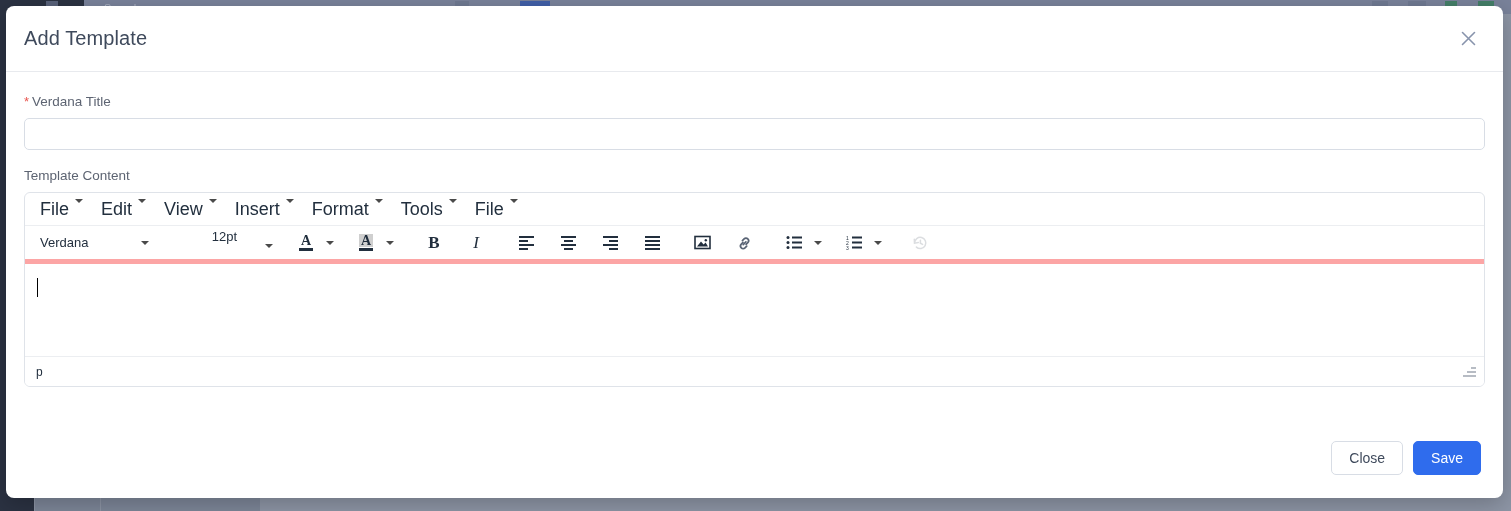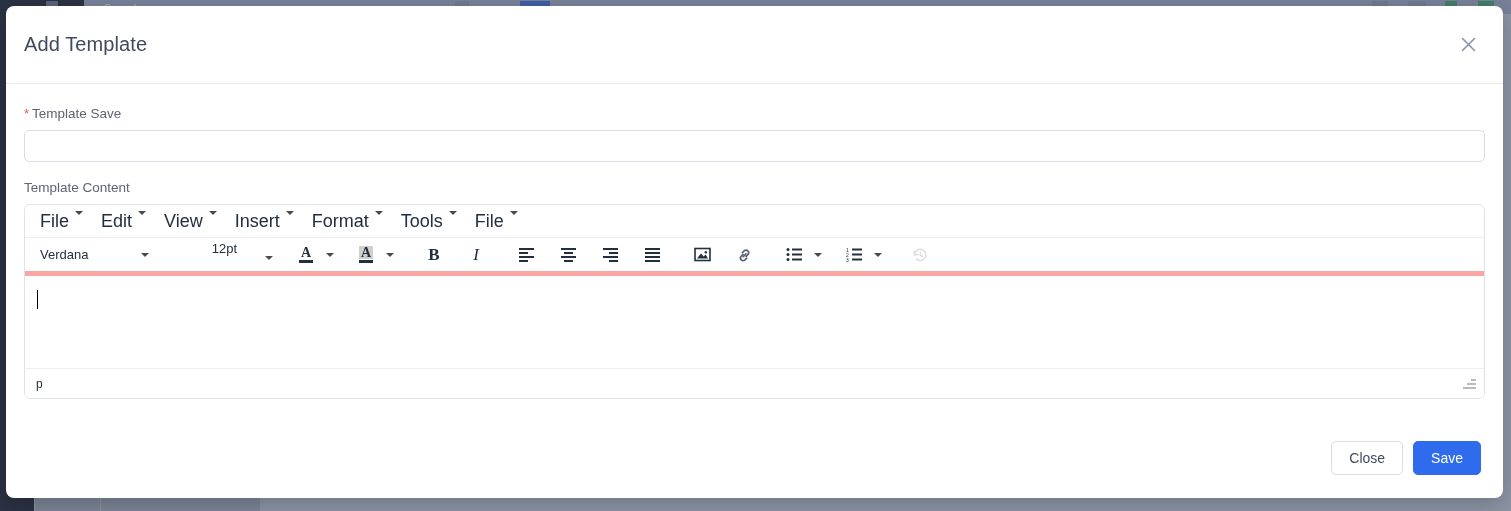--- a/index.html
+++ b/index.html
@@ -57,21 +57,21 @@
     left: 6px; top: 6px;
     width: 1497px; height: 492px;
     background: #ffffff;
     border-radius: 8px;
     box-shadow: 0 6px 22px rgba(0,0,0,.22);
     display: flex; flex-direction: column;
     overflow: hidden;
   }
 
   #modal-header {
-    height: 78px;
+    height: 66px;
     border-bottom: 1px solid #e8eaee;
     display: flex; align-items: center;
     padding: 0 22px 0 18px;
     flex: 0 0 auto;
   }
   #modal-title {
     font-size: 20px;
     color: #3f4a5c;
     letter-spacing: .1px;
   }
@@ -295,21 +295,21 @@
     <div id="close-btn">
       <svg width="17" height="17" viewBox="0 0 17 17" aria-hidden="true">
         <path d="M2.5 2.5 L14.5 14.5 M14.5 2.5 L2.5 14.5" stroke="#8894ac" stroke-width="1.6" stroke-linecap="round" fill="none"></path>
       </svg>
     </div>
   </div>
 
   <div id="modal-body">
 
     <div class="field-label">
-      <span class="req-star">*</span><span>Template Save</span>
+      <span class="req-star">*</span><span>Verdana Title</span>
     </div>
     <input id="title-input" type="text" placeholder="" style="">
 
     <div class="field-label" id="content-label">Template Content</div>
 
     <div id="editor">
 
       <div id="menubar">
         <div class="menu-item">
           <span>File</span>

